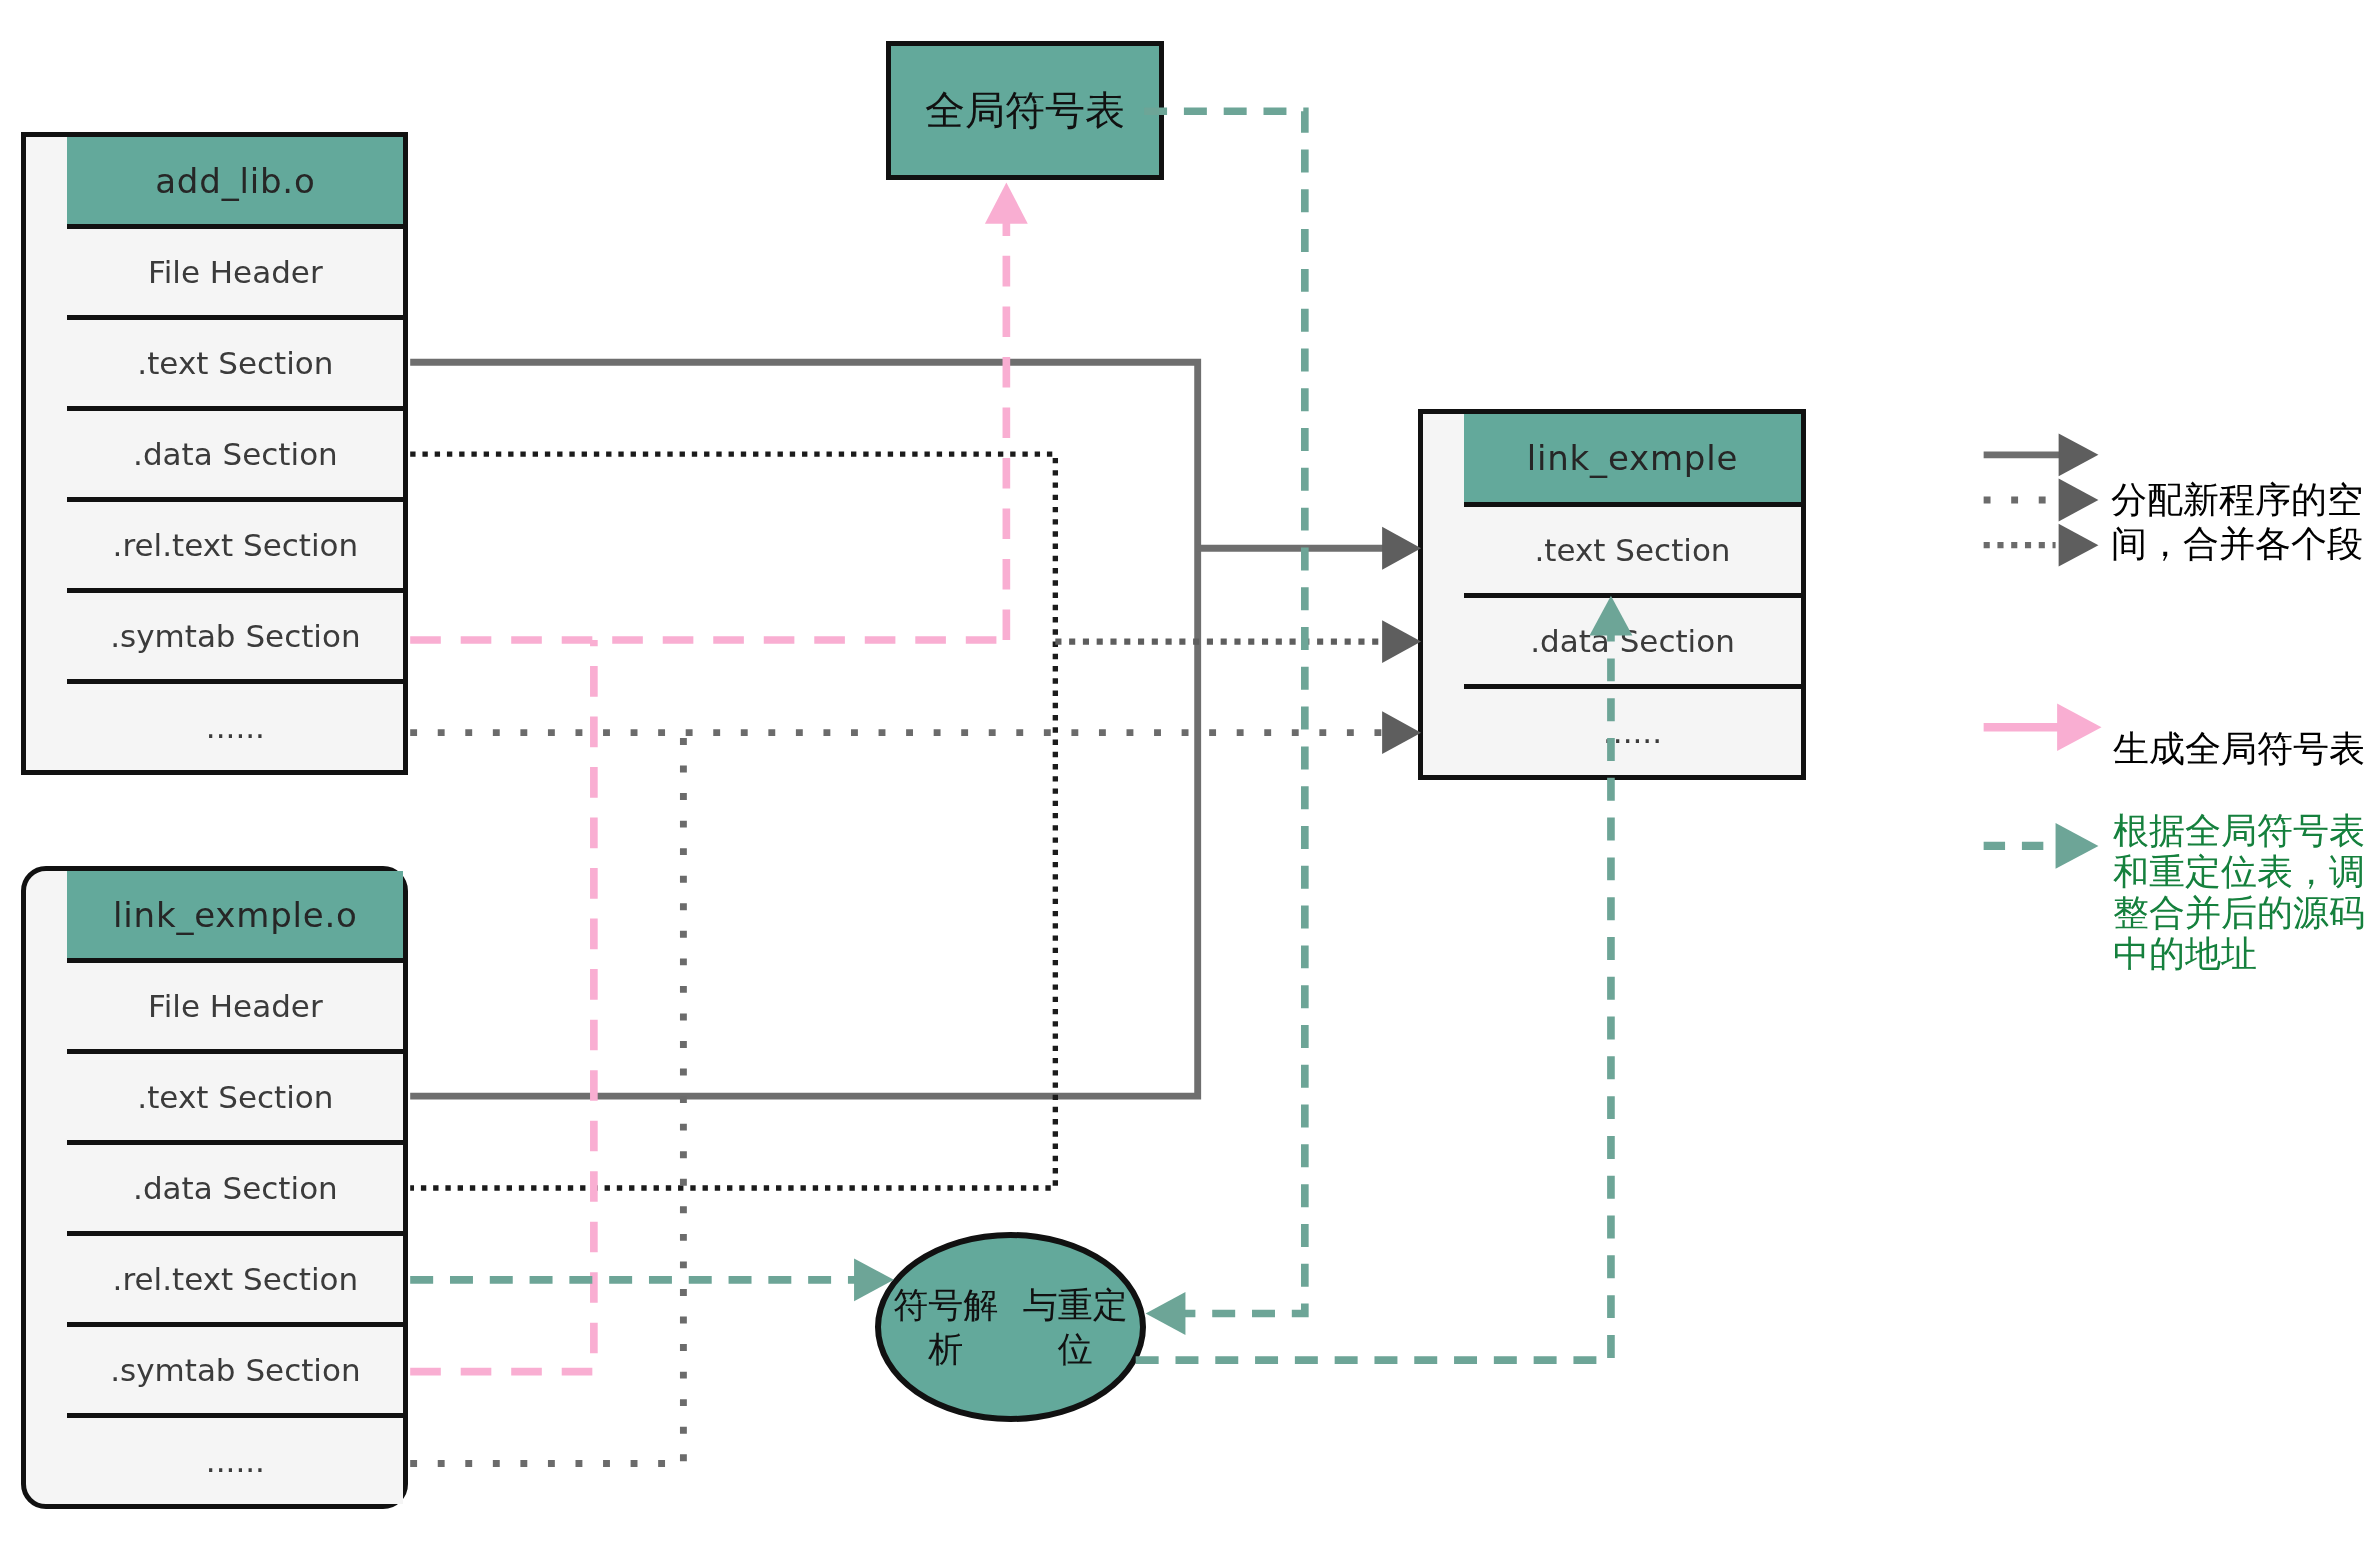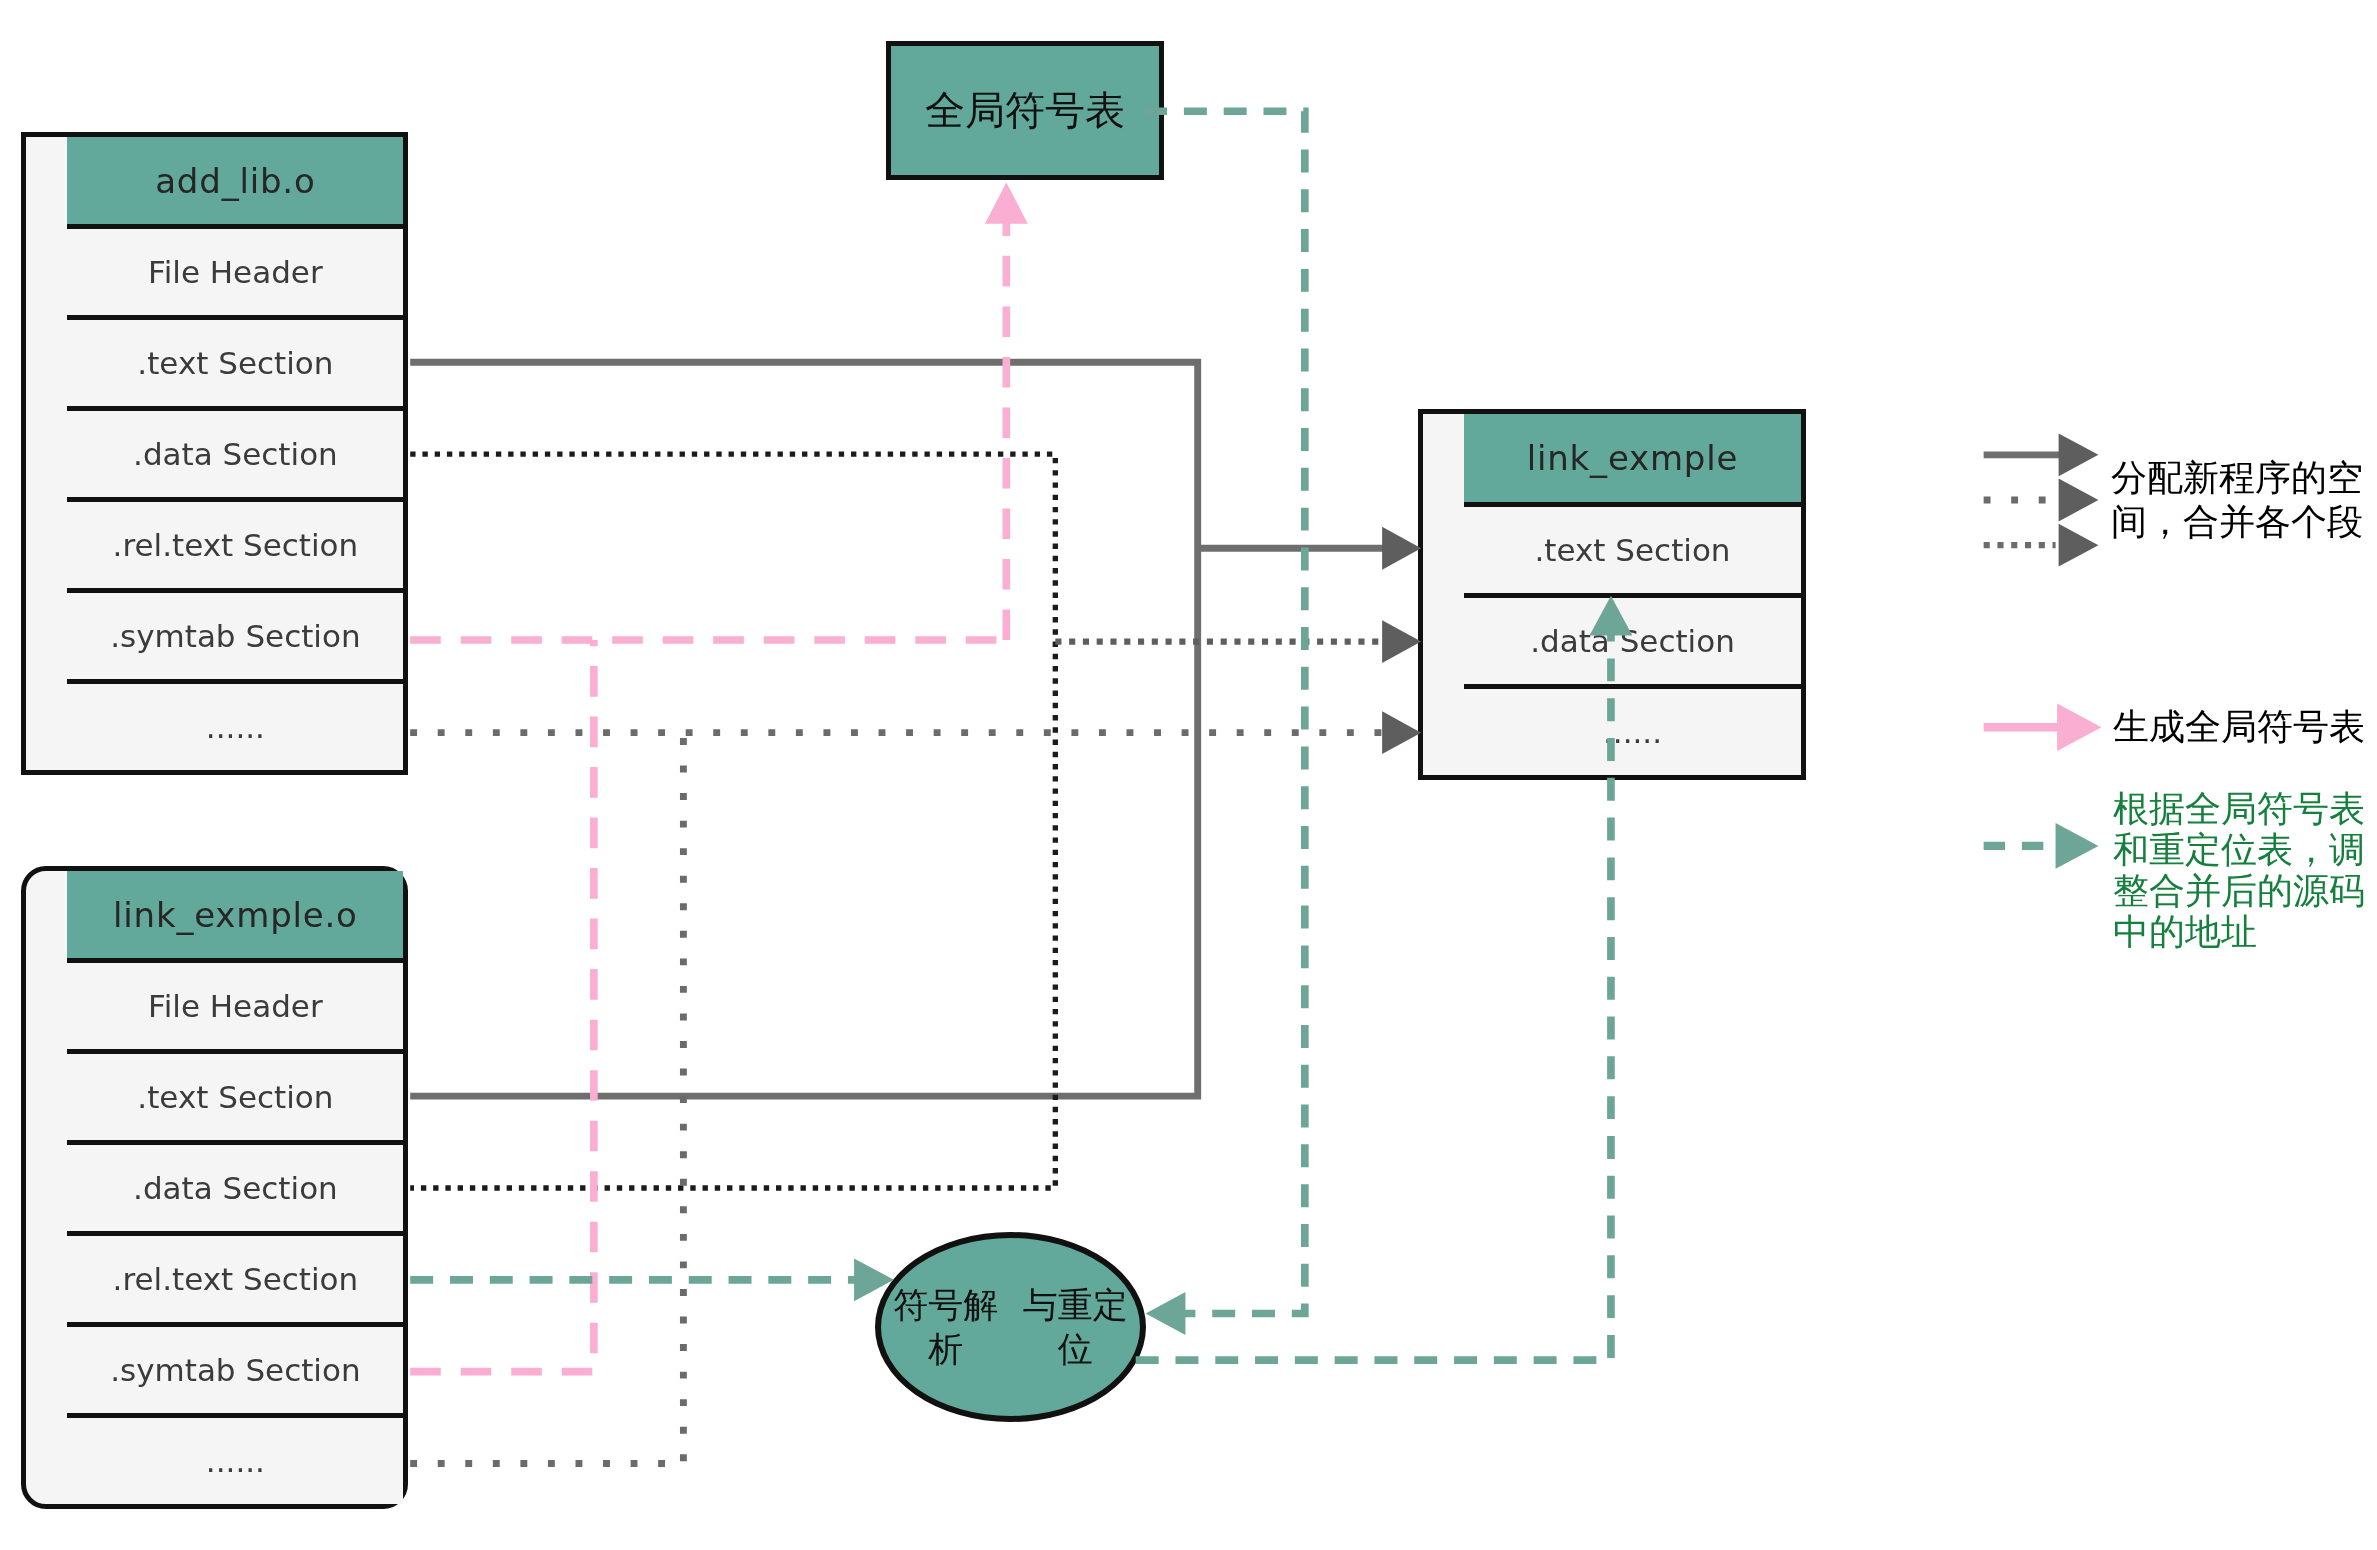--- a/index.html
+++ b/index.html
@@ -55,20 +55,21 @@
     z-index:2;
     text-align:center;
   }
   
   .legend-text{
     position:absolute;
     font-size:36px;
     line-height:44px;
     white-space:nowrap;
     z-index:2;
+    margin-top:22px;
   }
   #legend-merge{color:#000000;top:456px;left:2111px;}
   #legend-pink{color:#000000;top:707px;left:2113px;line-height:40px;}
   #legend-teal{color:#15803d;top:788px;left:2113px;line-height:41px;}
   
   #connectors{
     position:absolute;left:0;top:0;
     z-index:5;
     pointer-events:none;
   }

